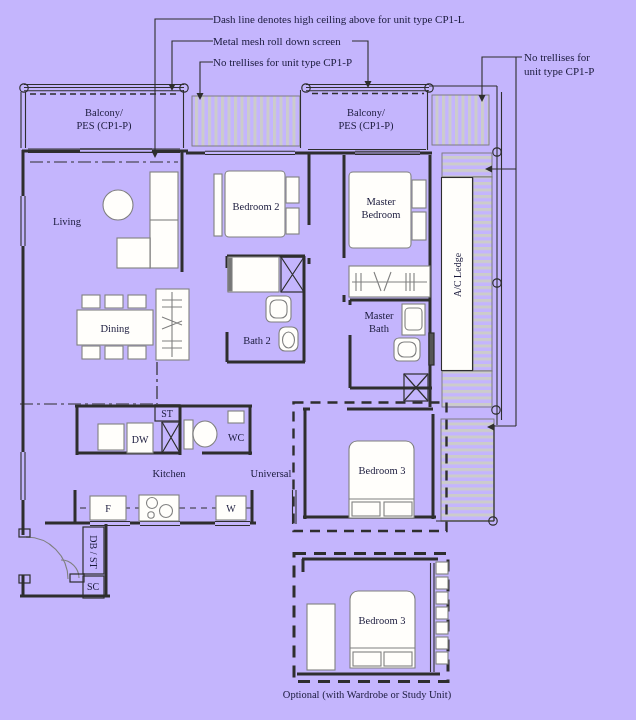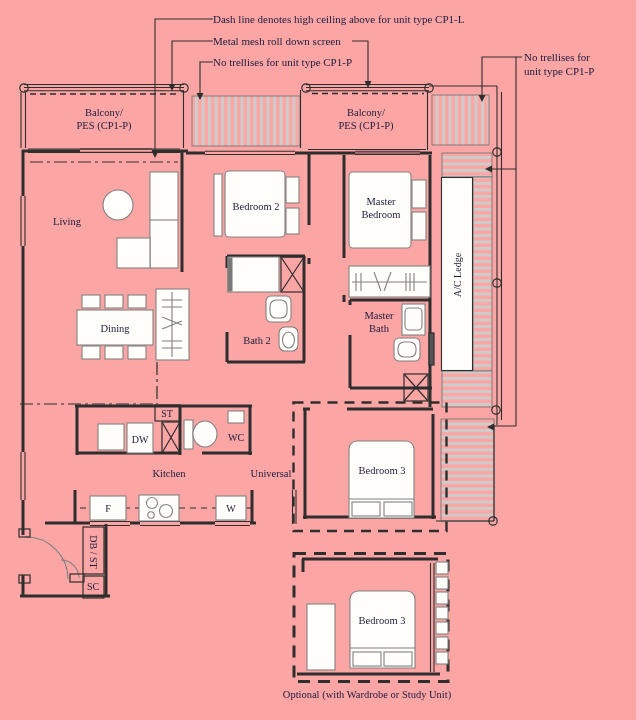--- a/index.html
+++ b/index.html
@@ -1,16 +1,16 @@
 <!DOCTYPE html>
 <html><head>
 <meta charset="utf-8">
 <style>
   html,body{margin:0;padding:0;background:#ffffff;}
-  .stage{position:relative;width:636px;height:720px;background:#fca5a5;overflow:hidden;
+  .stage{position:relative;width:636px;height:720px;background:#c4b5fd;overflow:hidden;
          font-family:"Liberation Serif","DejaVu Serif",serif;}
   svg{display:block}
   text{fill:#1b1b3d;font-family:"Liberation Serif","DejaVu Serif",serif;font-size:10.5px;}
   text.ann{font-size:11px;}
   text.small{font-size:10px;}
   .wl{stroke:#2e2e2e;fill:none;}
 </style>
 </head>
 <body>
 

